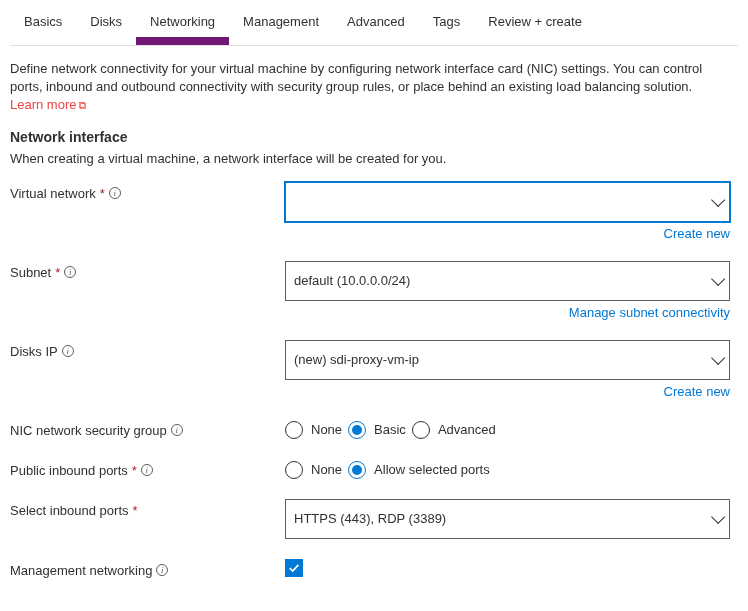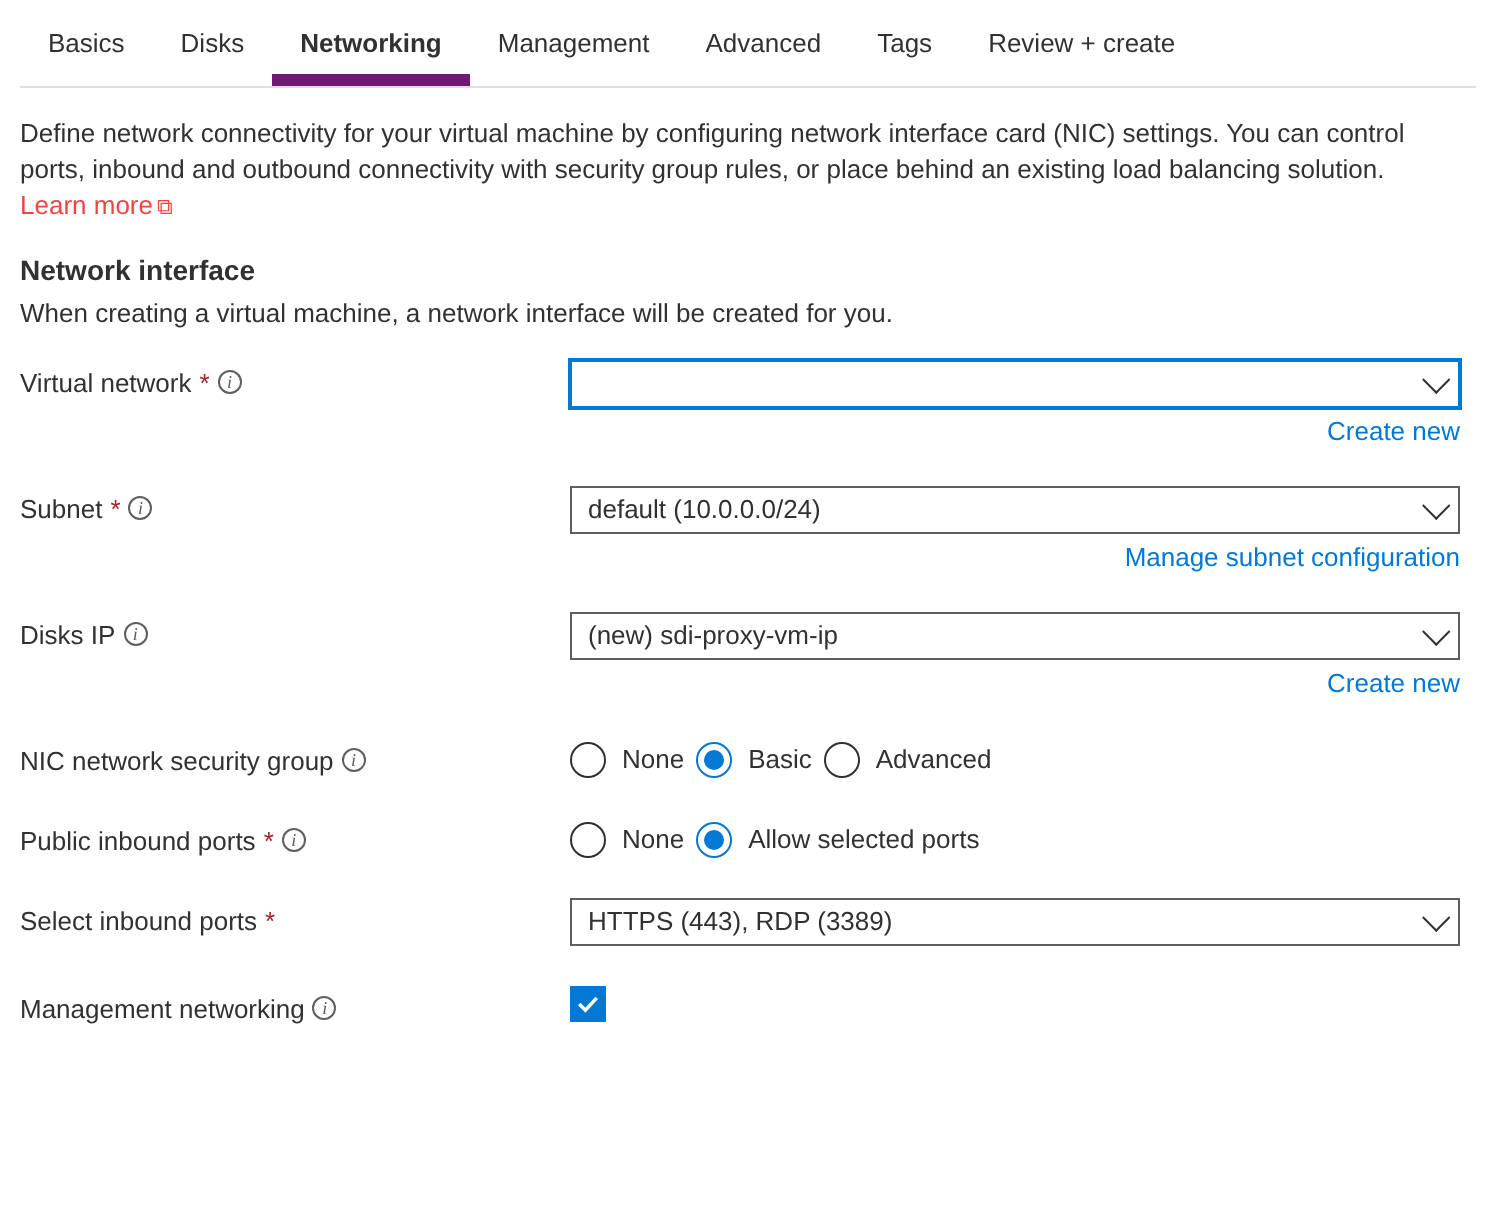--- a/index.html
+++ b/index.html
@@ -20,22 +20,22 @@
     text-align: right;
   }
   .tab {
     padding: 6px 14px 8px;
     cursor: pointer;
     color: #323130;
     border-bottom: 2px solid transparent;
     position: relative;
   }
   .tab.active {
-    border-bottom: 6px solid #701a75;
-    font-weight: 700;
+    border-bottom: 8px solid #701a75;
+    font-weight: 400;
   }
   .intro {
     color: #323130;
     line-height: 1.4;
     margin-bottom: 14px;
   }
   .link {
     color: #ef4444;
     text-decoration: none;
     cursor: pointer;
@@ -81,21 +81,21 @@
     justify-content: center;
     font-size: 9px;
     color: #605e5c;
     font-style: italic;
     font-family: serif;
     line-height: 1;
     cursor: default;
   }
   .dropdown {
     width: 100%;
-    height: 24px;
+    height: 40px;
     border: 1px solid #605e5c;
     background: #fff;
     display: flex;
     align-items: center;
     justify-content: space-between;
     padding: 0 8px;
     cursor: pointer;
     font-size: 13px;
   }
   .dropdown.focused {
@@ -202,21 +202,21 @@
   <div class="label-col">
     <span>Subnet</span>
     <span class="req">*</span>
     <span class="info-icon">i</span>
   </div>
   <div class="field-col">
     <div class="dropdown">
       <span class="dd-text">default (10.0.0.0/24)</span>
       <span class="chev"></span>
     </div>
-    <div class="sublink">Manage subnet configuration</div>
+    <div class="sublink">Manage subnet connectivity</div>
   </div>
 </div>
 
 <div class="row gap">
   <div class="label-col">
     <span>Disks IP</span>
     <span class="info-icon">i</span>
   </div>
   <div class="field-col">
     <div class="dropdown">

